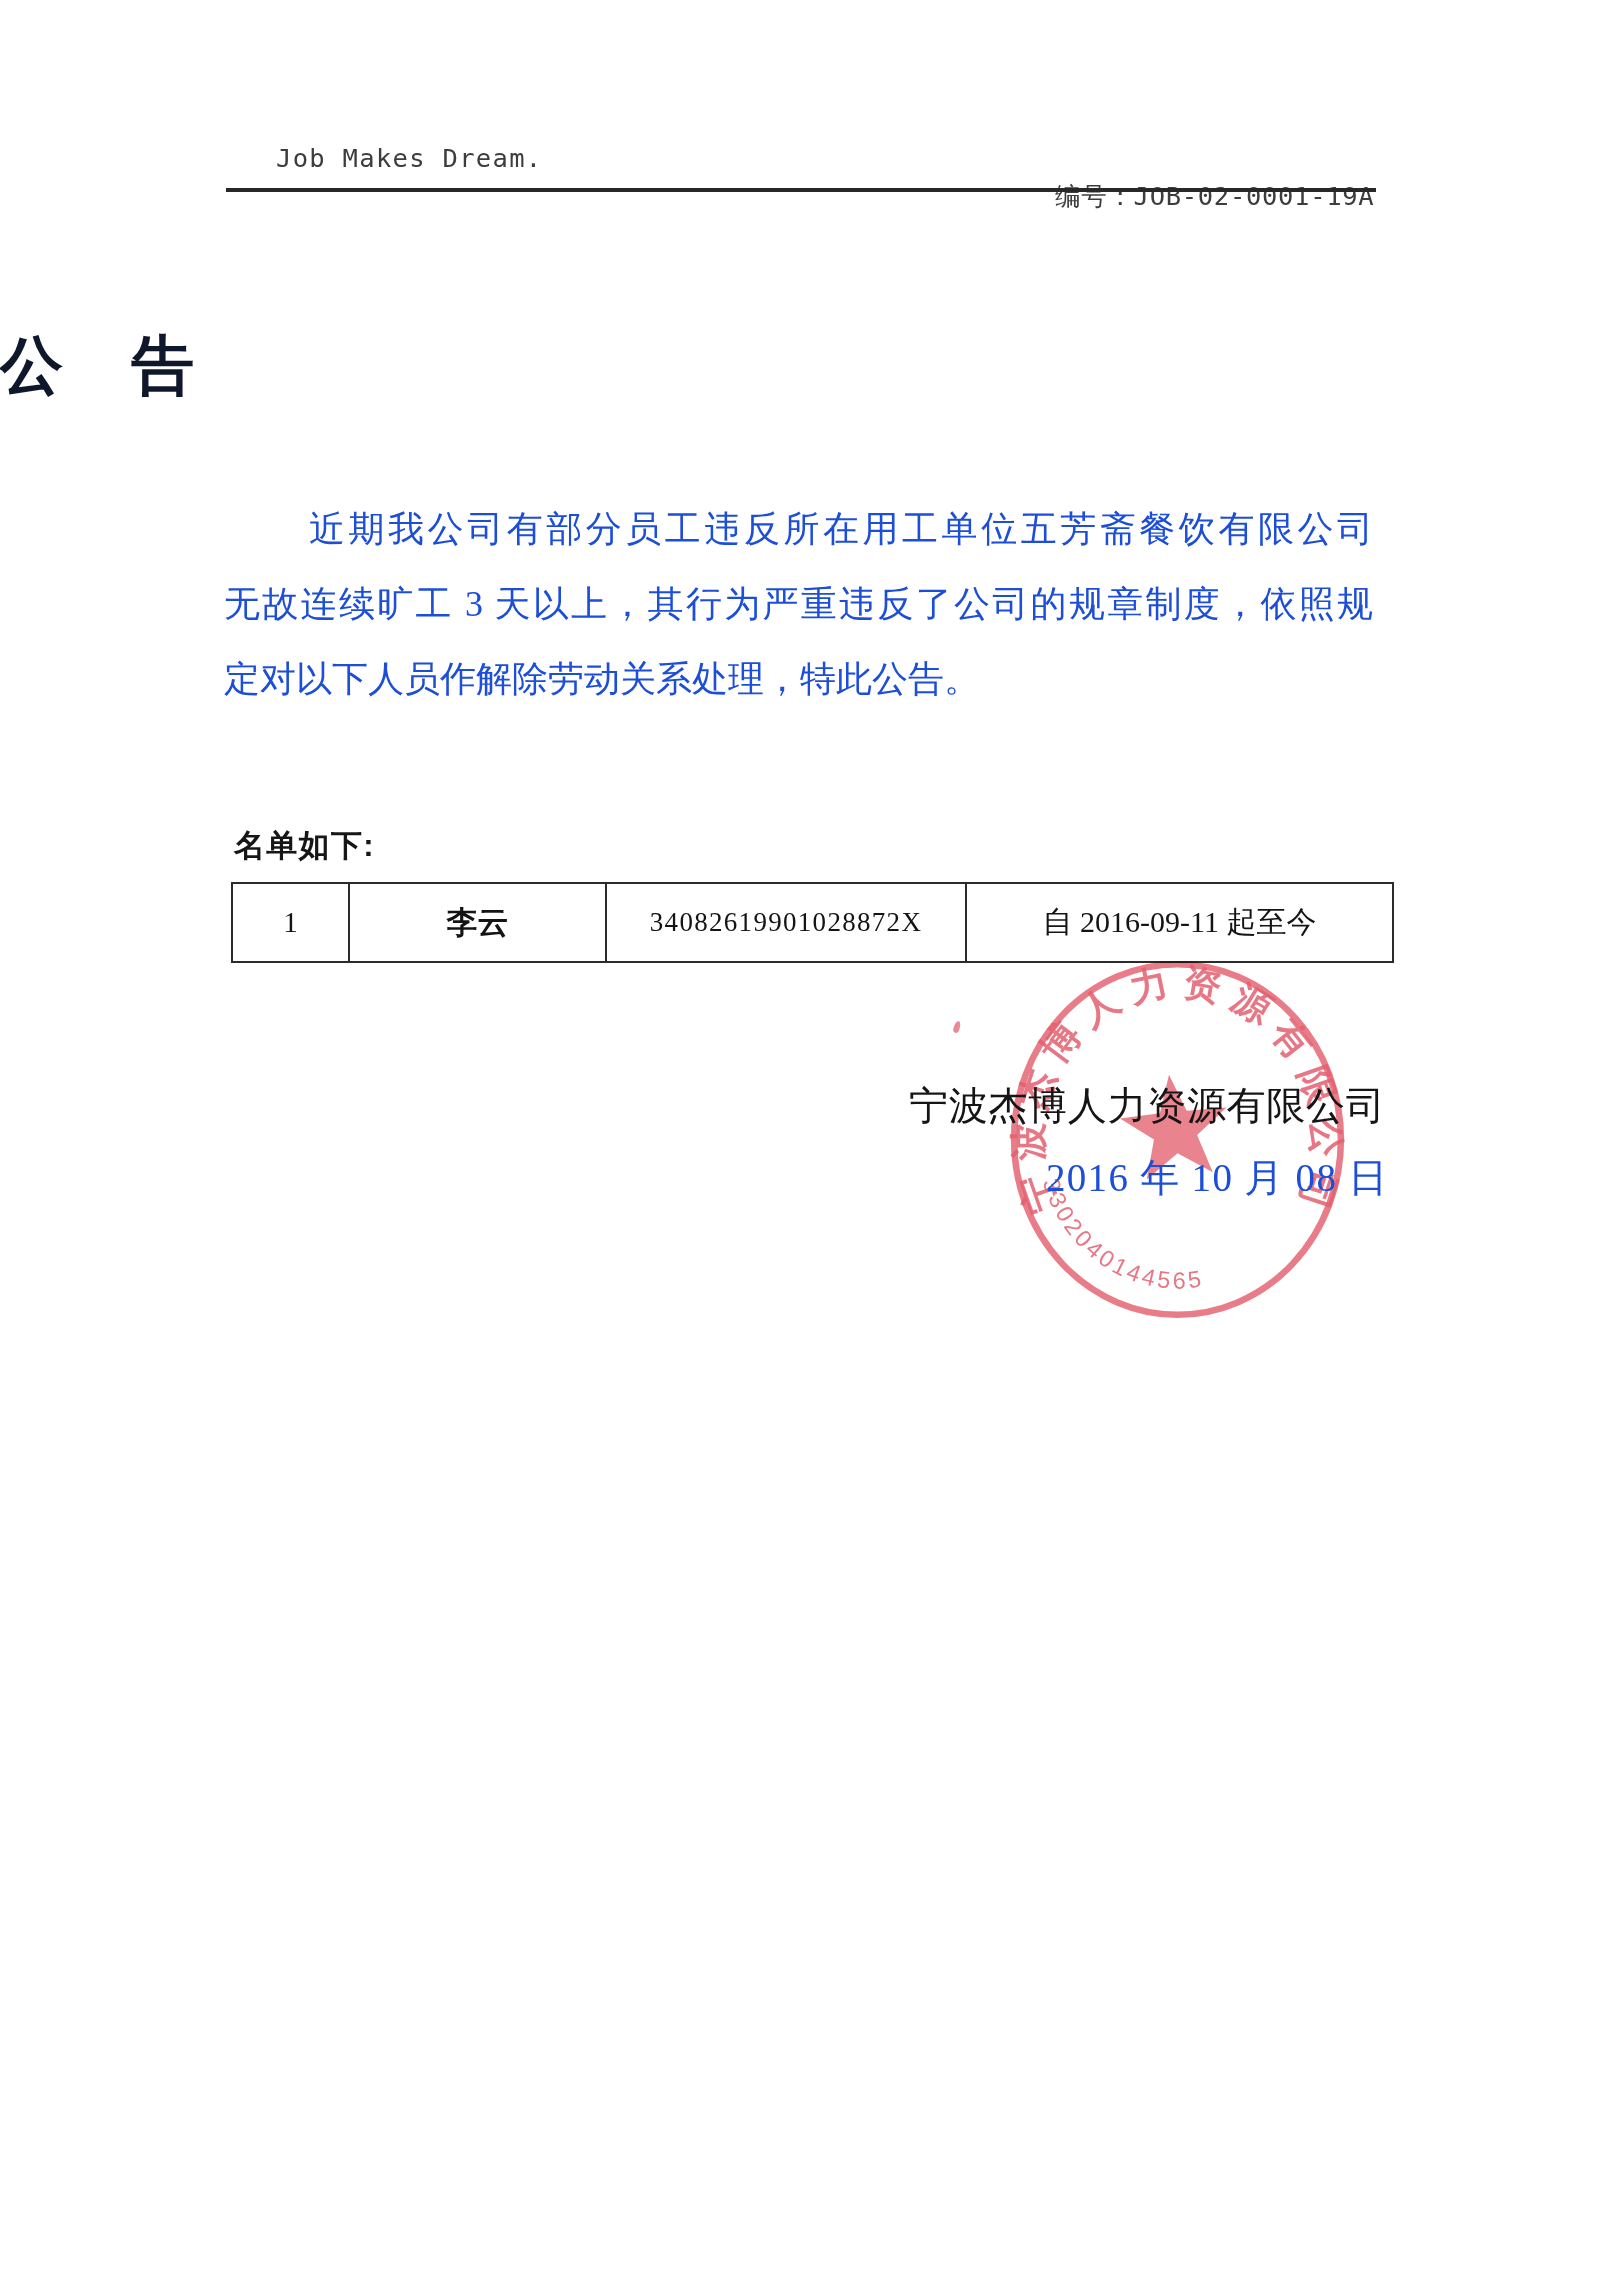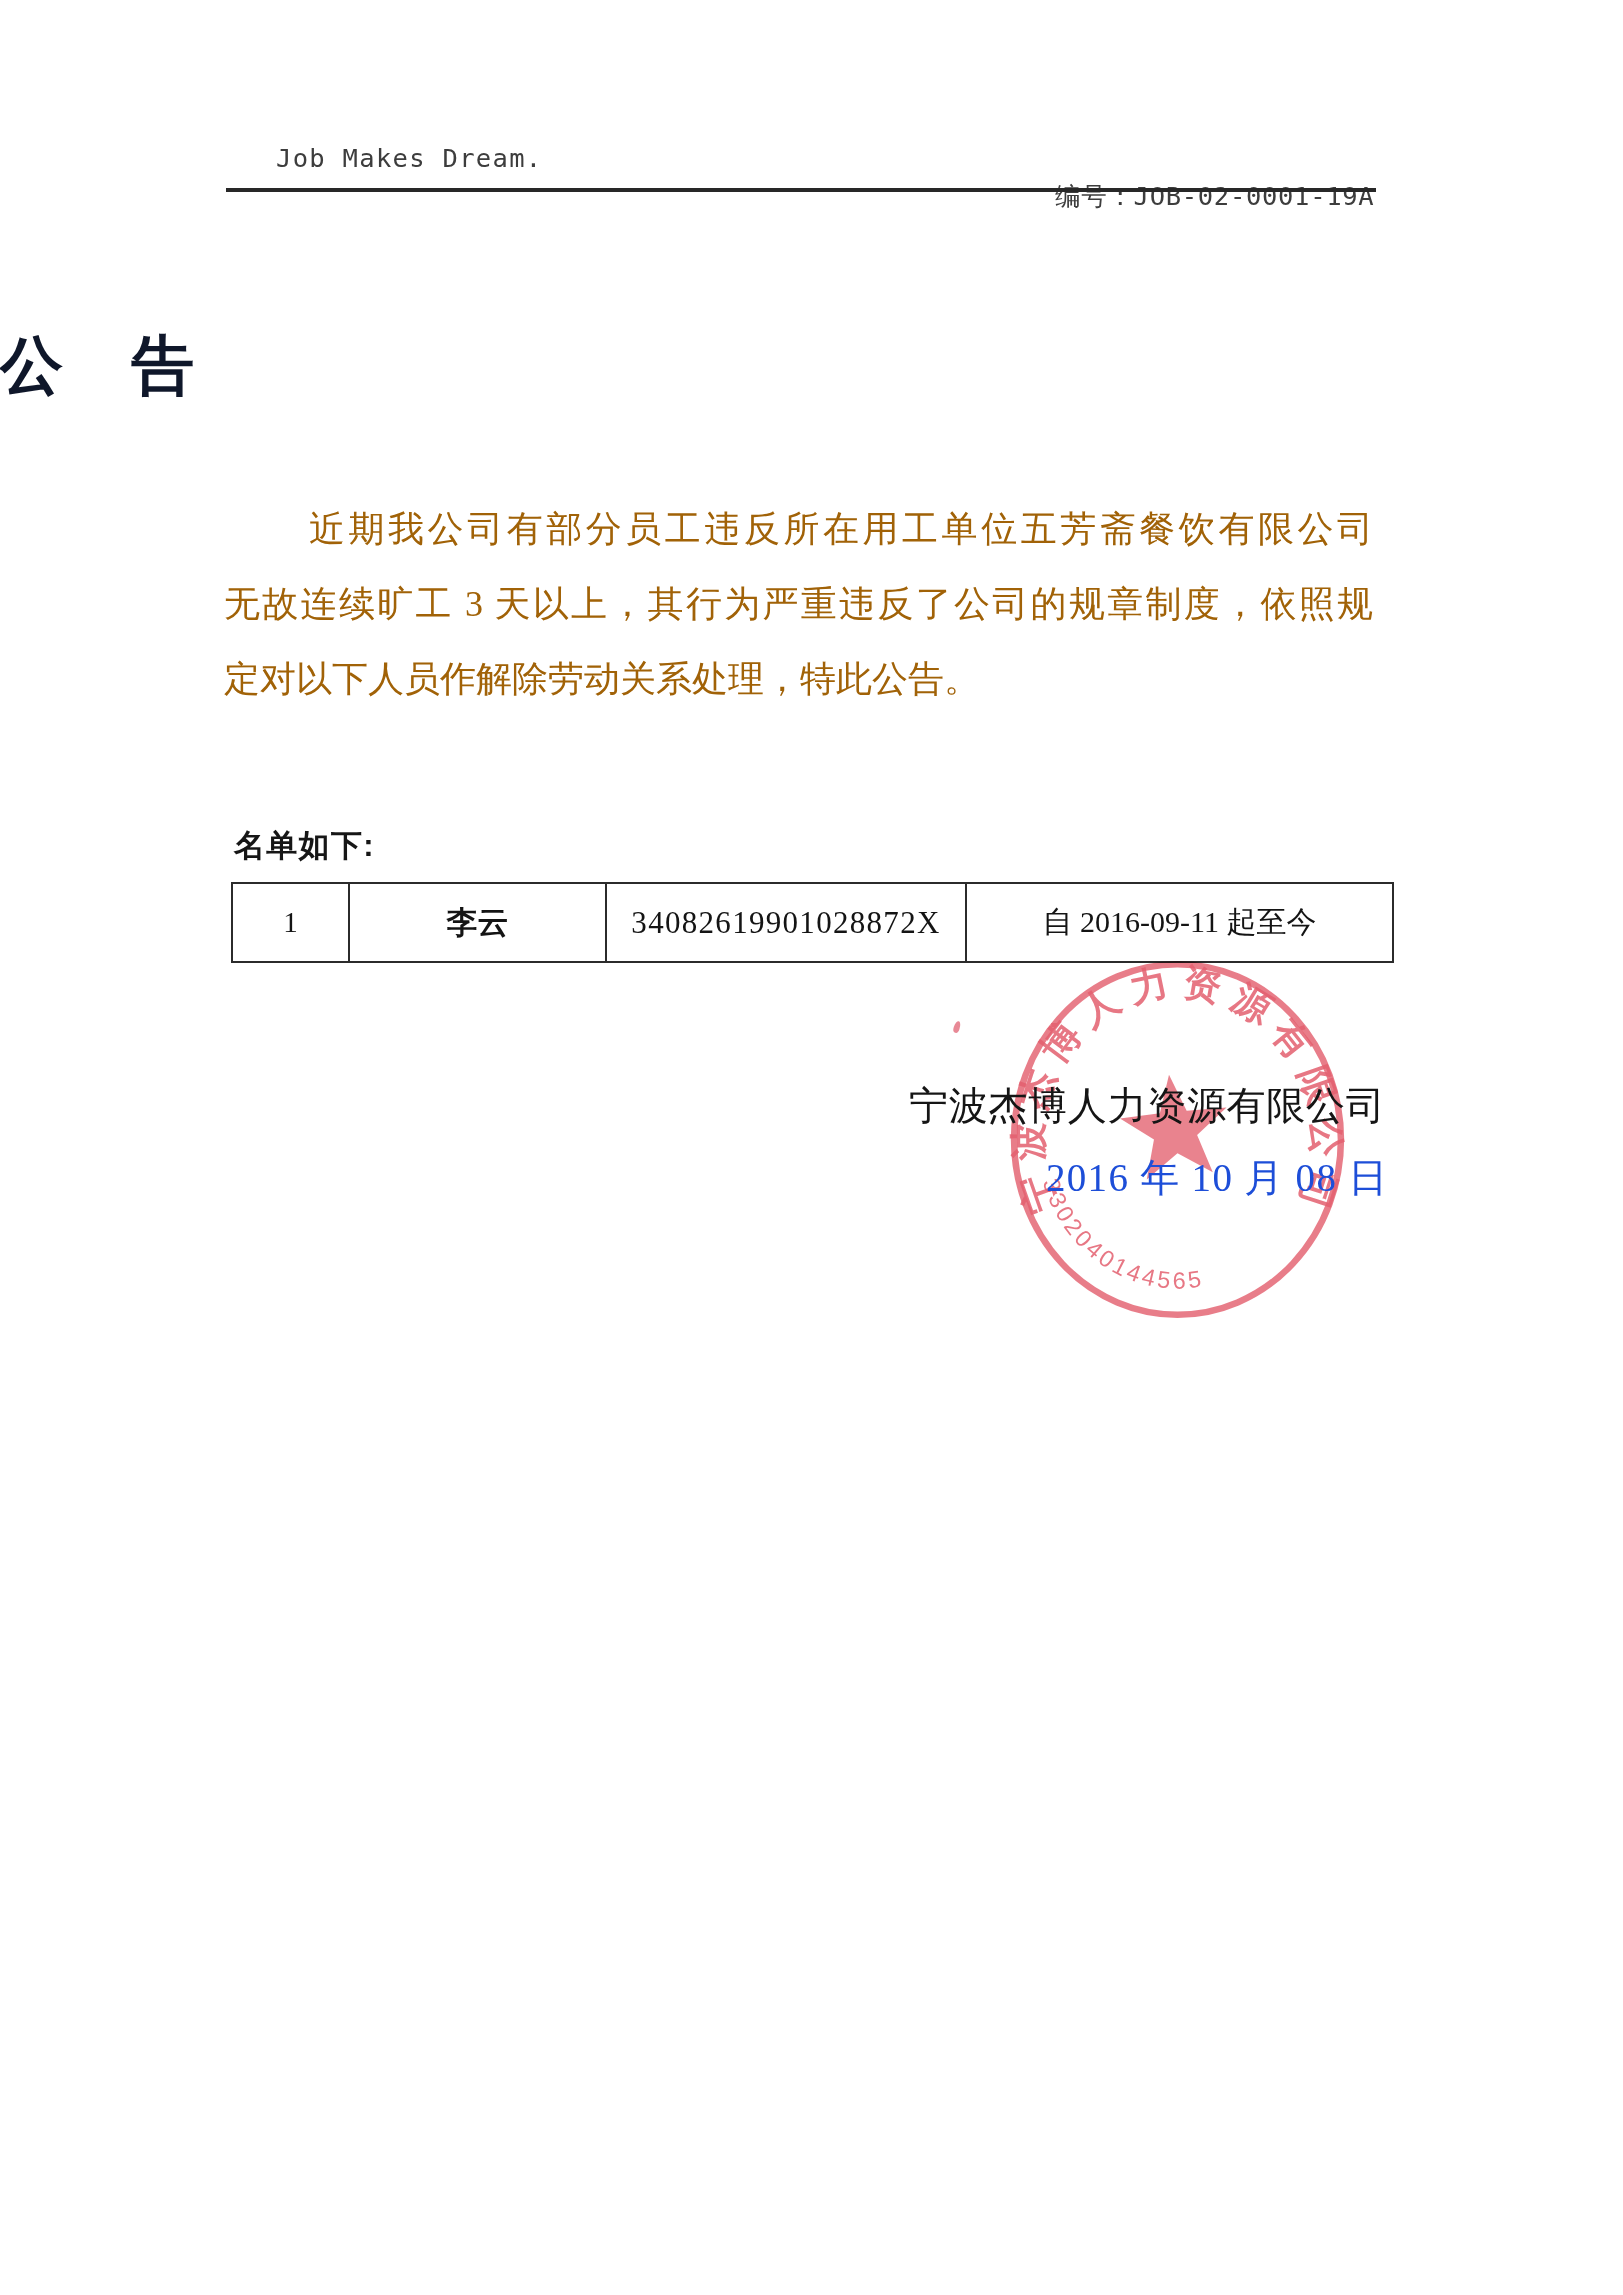--- a/index.html
+++ b/index.html
@@ -21,41 +21,41 @@
   }
   .hdr-rule { position:absolute; left:226px; top:188px; width:1150px; height:3.9px; background:#282828; }
 
   
   .doc-title {
     position:absolute; left:0; top:323px; width:100%; text-align:left;
     font-size:63px; font-weight:bold; color:#0f172a; letter-spacing:2.6px; white-space:pre;
   }
 
   
-  .body-block { position:absolute; left:224px; top:492px; width:1149px; font-size:36px; line-height:75px; color:#a16207; }
+  .body-block { position:absolute; left:224px; top:492px; width:1149px; font-size:36px; line-height:75px; color:#1d4ed8; }
   .bline { width:100%; text-align:justify; text-align-last:justify; text-justify:inter-character; white-space:nowrap; }
   .bline.indent { text-indent:85px; }
   .bline.last { text-align:left; text-align-last:left; }
 
   
   .list-label {
     position:absolute; left:234px; top:825px;
     font-family:"Liberation Sans","DejaVu Sans",sans-serif;
     font-size:31px; font-weight:bold; color:#161616; letter-spacing:1.3px;
   }
 
   
   .roster { position:absolute; left:231px; top:882px; width:1160px; border-collapse:collapse; table-layout:fixed; }
   .roster td {
     border:2.6px solid #2b2b2b; height:75px; text-align:center; vertical-align:middle;
     font-size:30px; color:#141414; overflow:hidden; white-space:nowrap;
   }
   .roster td.c-idx  { font-size:29px; }
   .roster td.c-name { font-size:31px; font-weight:bold;border-radius:27px; }
-  .roster td.c-id   { font-size:31px; letter-spacing:1.3px; }
+  .roster td.c-id   { font-size:27px; letter-spacing:1.3px; }
   .roster td.c-date { font-size:30px; }
 
   
   .sig-company { position:absolute; left:909px; top:1079px; font-size:39px; color:#151515; letter-spacing:0.7px; z-index:3; white-space:pre; }
   .sig-date    { position:absolute; left:1046px; top:1151px; font-size:39px; color:#1d4ed8; letter-spacing:1.3px; z-index:3; white-space:pre; }
 
   
   .stamp { position:absolute; left:1001px; top:956px; width:353px; height:367px; z-index:2;
            mix-blend-mode:multiply; opacity:.95; }
   .stamp svg { width:100%; height:100%; }

